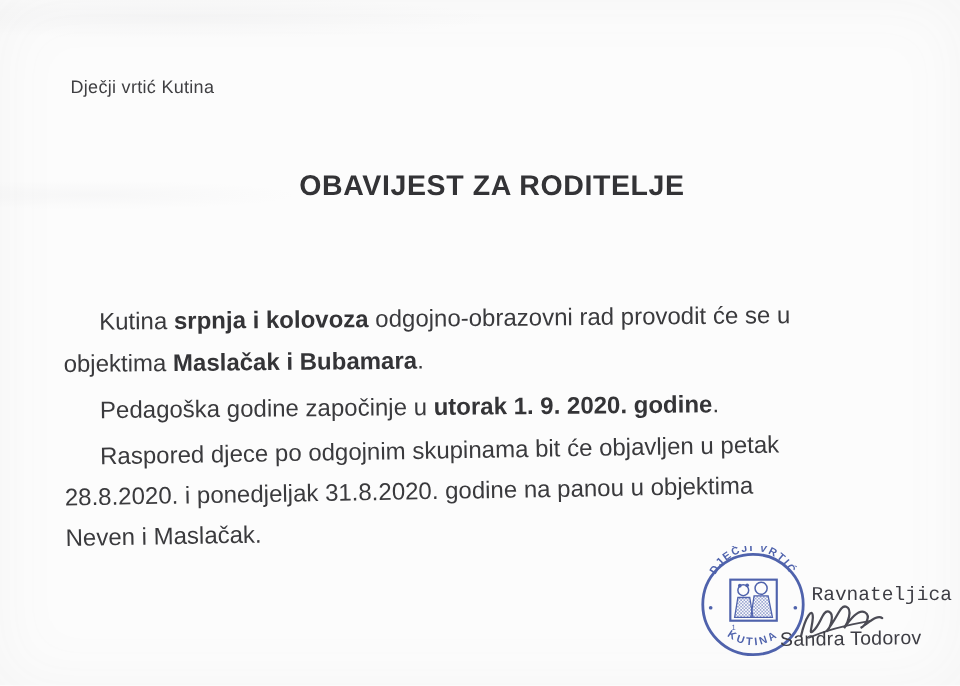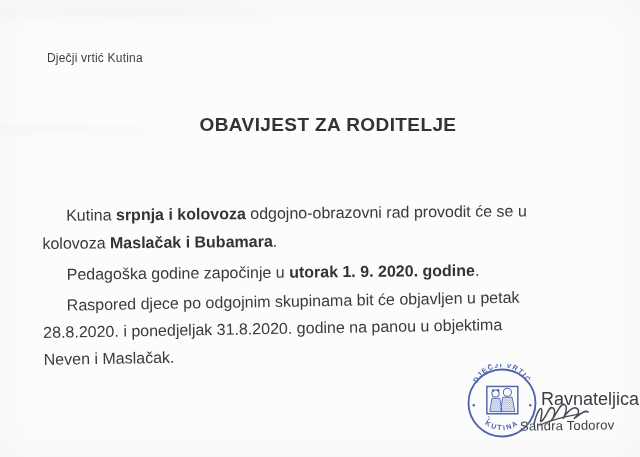--- a/index.html
+++ b/index.html
@@ -52,21 +52,21 @@
 
   .stamp {
     position: absolute; left: 466px; top: 364px;
     width: 72px; height: 78px;
     opacity: 0.92;
     z-index: 1;
   }
 
   .role-label {
     position: absolute; left: 541px; top: 389px;
-    font-size: 18px; color: #3d3d44; z-index: 2;
+    font-size: 13px; color: #3d3d44; z-index: 2; font-family: Liberation Mono, monospace;
   }
   .signature-svg {
     position: absolute; left: 528px; top: 397px;
     width: 64px; height: 30px; z-index: 2;
   }
   .signatory-name {
     position: absolute; left: 520px; top: 418px;
     font-size: 13px; color: #3d3d44; letter-spacing: 0.2px;
     transform: rotate(-0.8deg); z-index: 2;
   }
@@ -78,21 +78,21 @@
 
   <div class="letterhead">
     <div>Dječji vrtić Kutina</div>
   </div>
 
   <div class="title">OBAVIJEST ZA RODITELJE</div>
 
   <div class="content">
     <div class="para">
       <div class="line indent"><span>Kutina </span><b>srpnja i kolovoza</b><span> odgojno-obrazovni rad provodit će se u</span></div>
-      <div class="line"><span>kolovoza </span><b>Maslačak i Bubamara</b><span>.</span></div>
+      <div class="line"><span>objektima </span><b>Maslačak i Bubamara</b><span>.</span></div>
     </div>
     <div class="para">
       <div class="line indent"><span>Pedagoška godine započinje u </span><b>utorak 1. 9. 2020. godine</b><span>.</span></div>
     </div>
     <div class="para para-3">
       <div class="line indent">Raspored djece po odgojnim skupinama bit će objavljen u petak</div>
       <div class="line">28.8.2020. i ponedjeljak 31.8.2020. godine na panou u objektima</div>
       <div class="line">Neven i Maslačak.</div>
     </div>
   </div>

